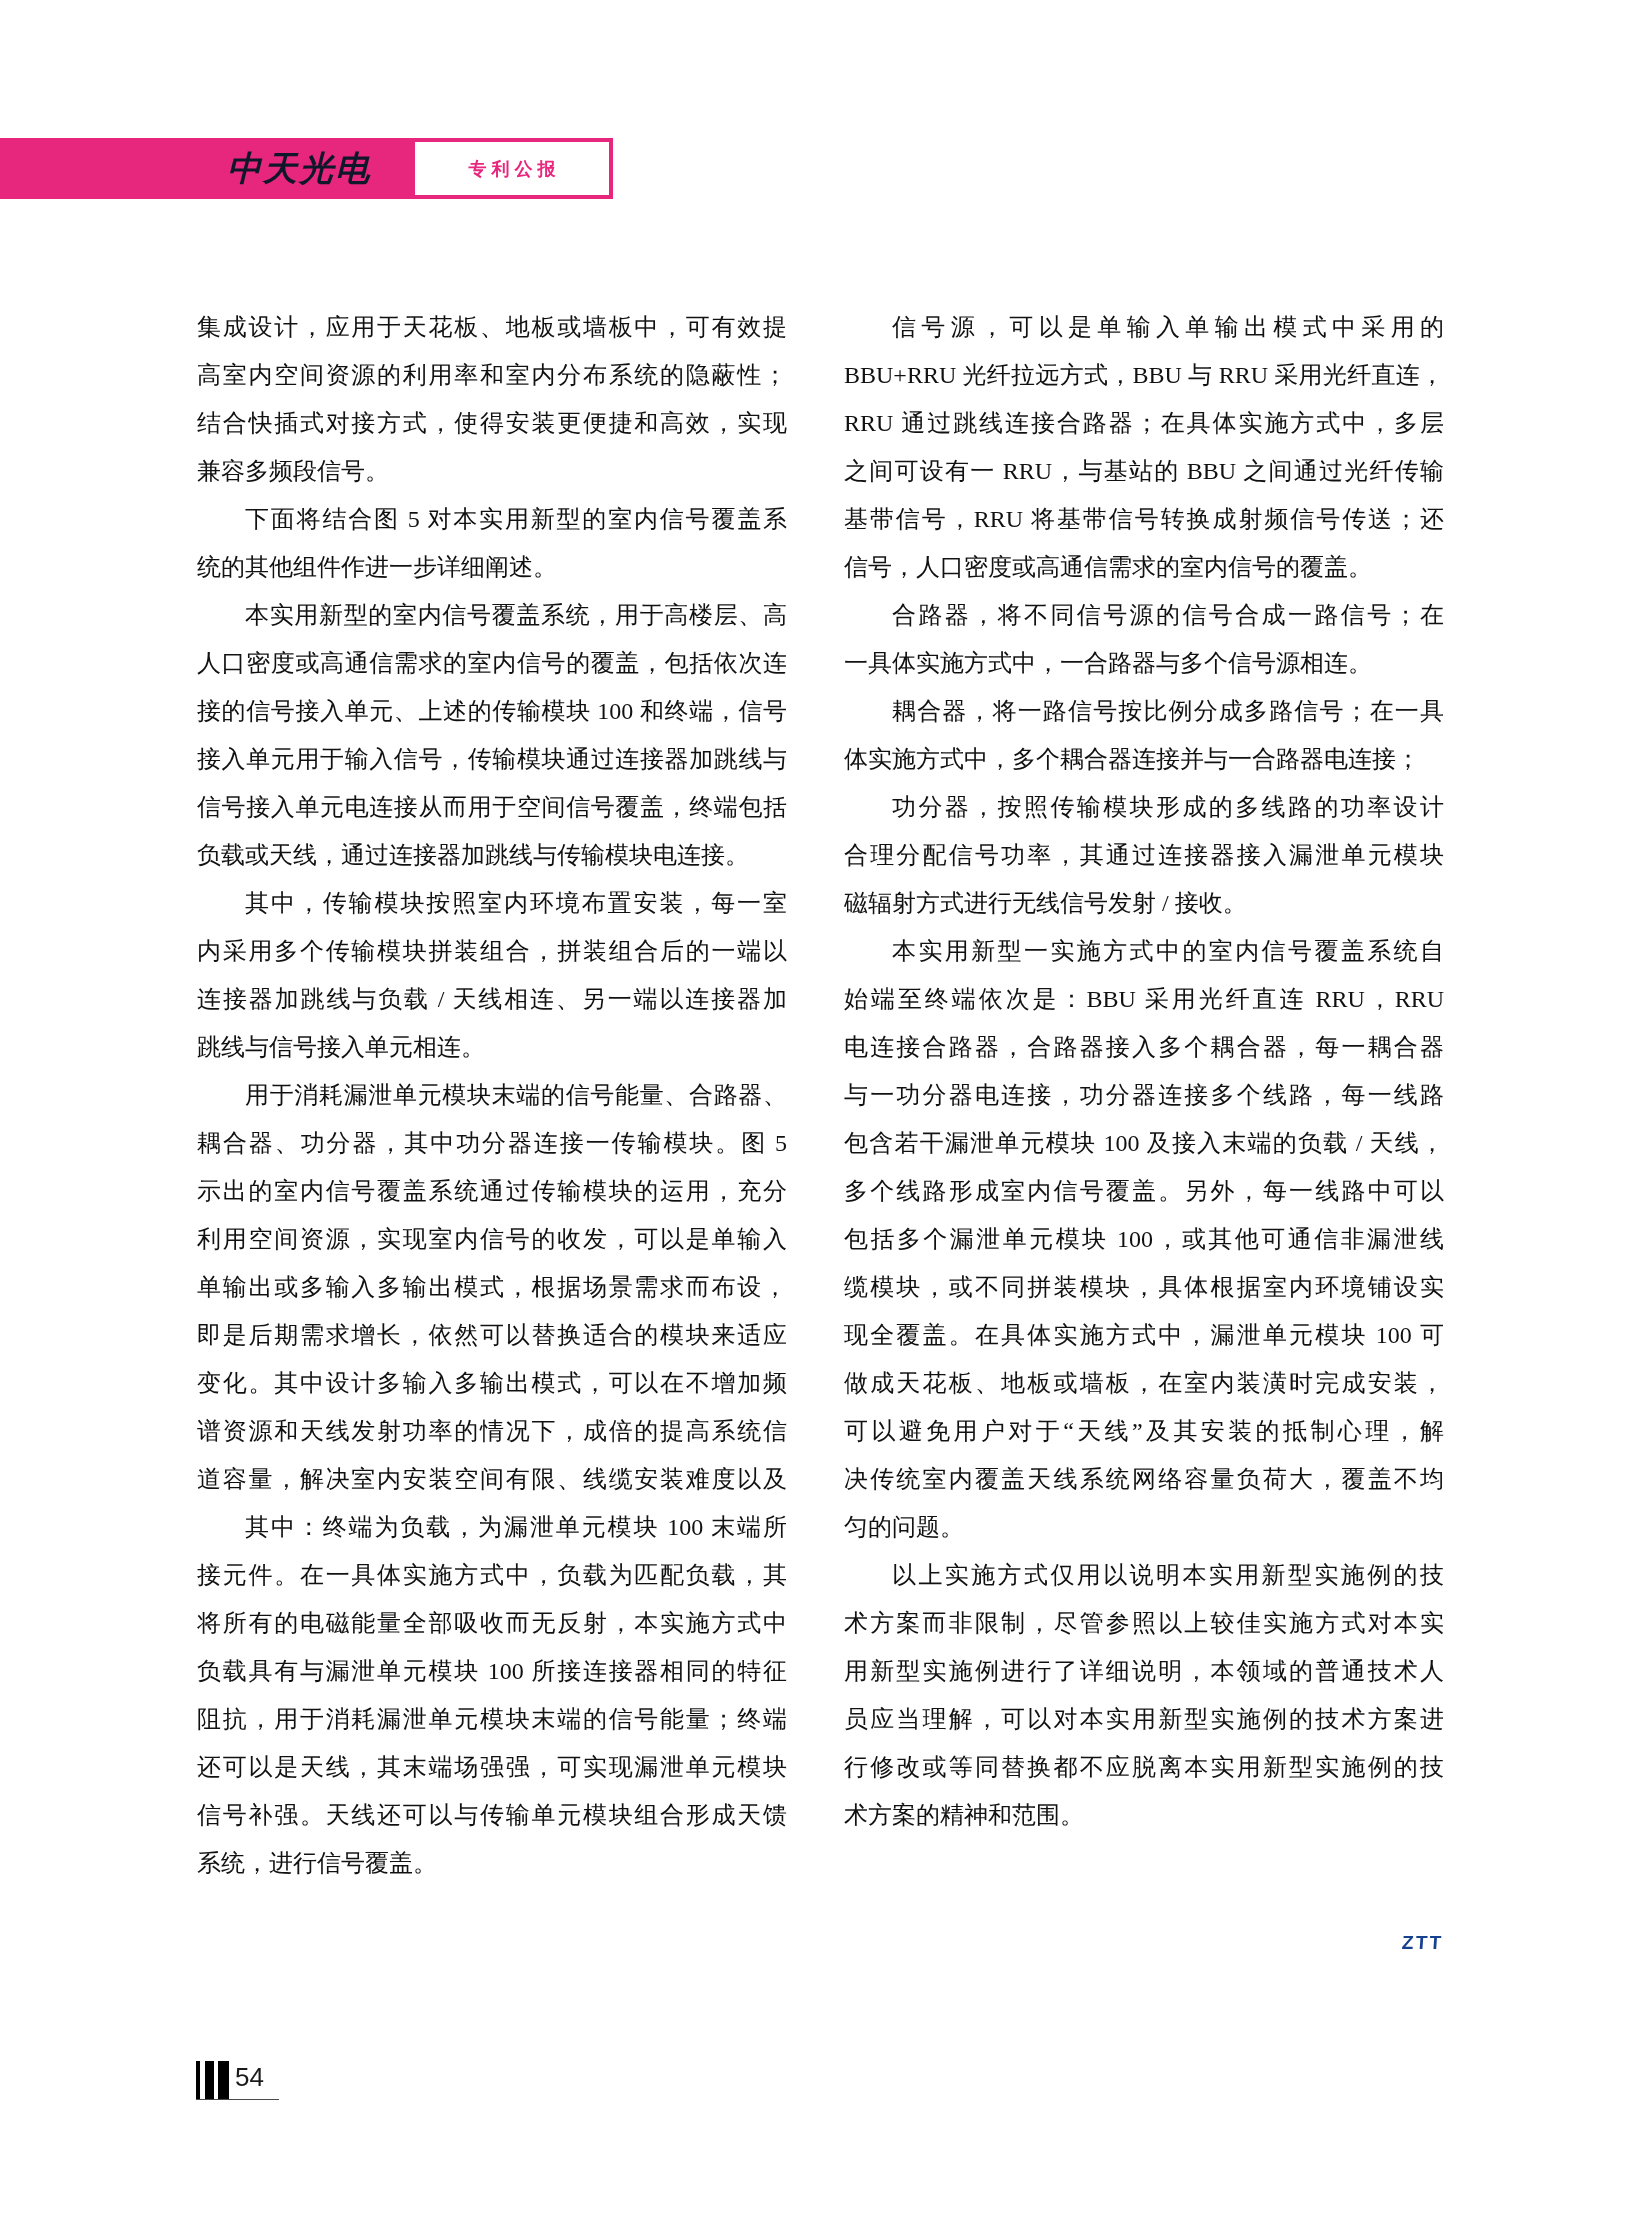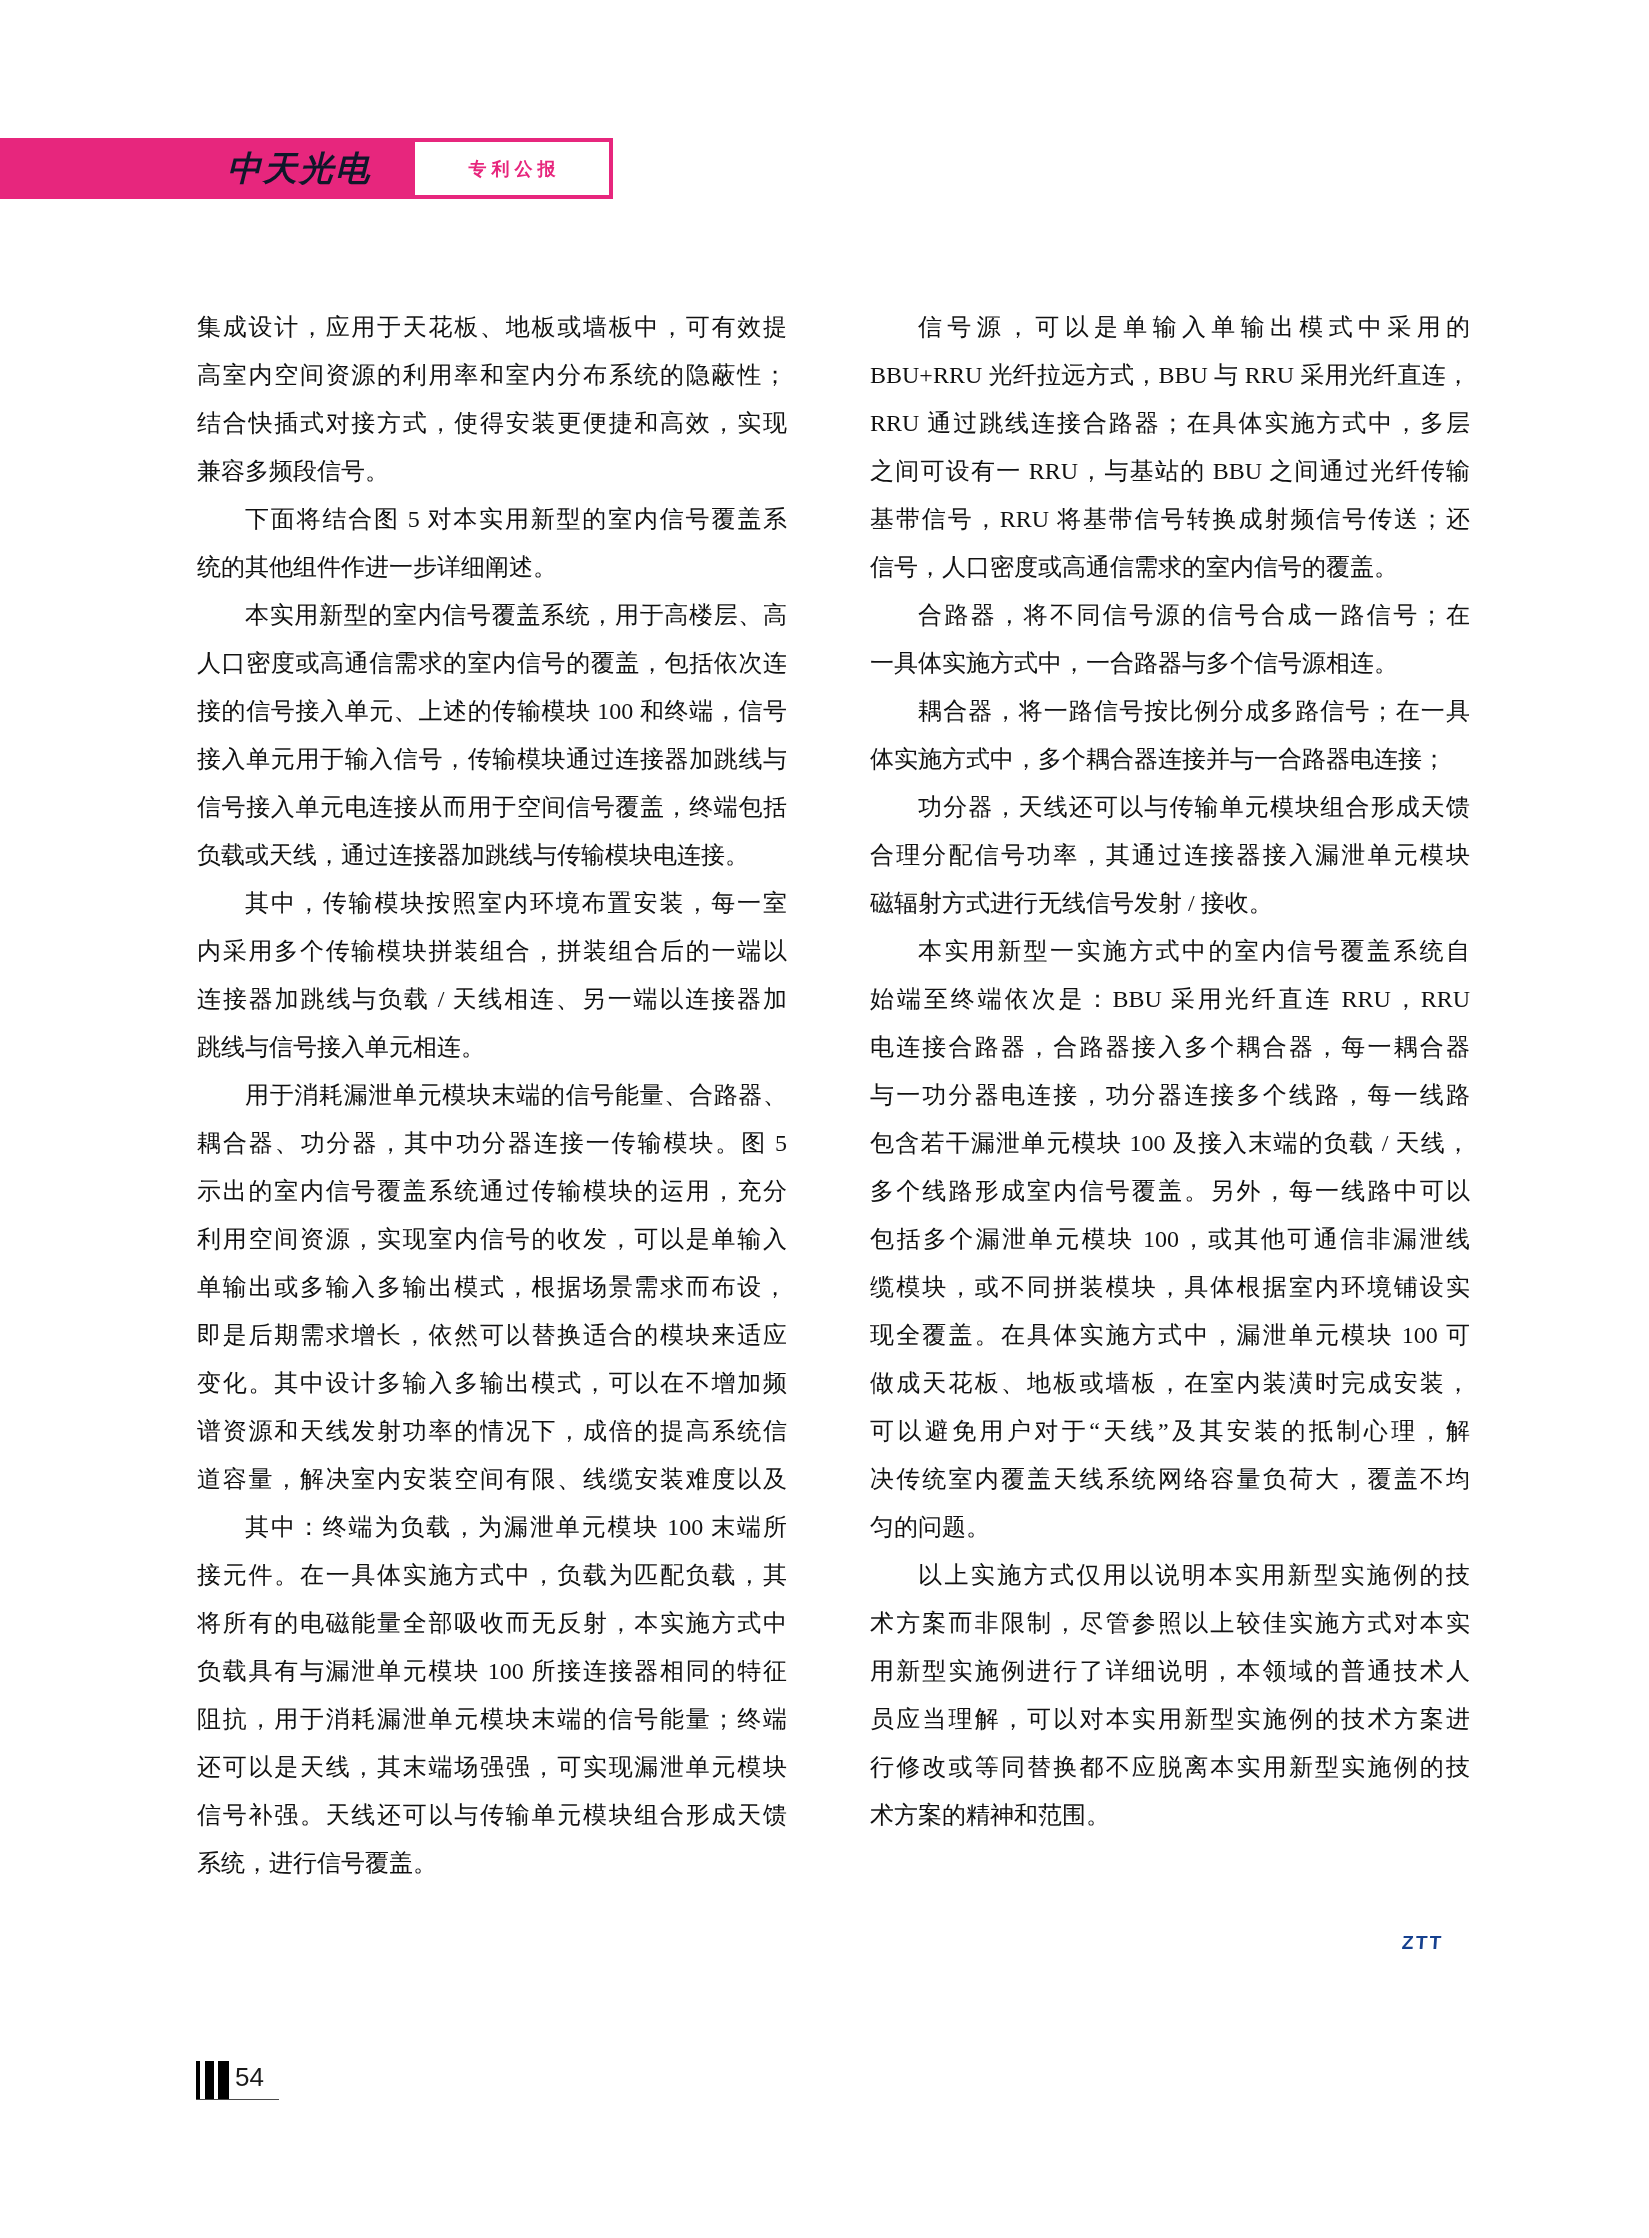--- a/index.html
+++ b/index.html
@@ -36,21 +36,21 @@
   .badge span{
     color:var(--accent,#e7267d);
     font-family:"Liberation Sans","DejaVu Sans",sans-serif;
     font-size:18px; font-weight:bold; letter-spacing:5px;
     margin-right:-5px;
     white-space:nowrap;
   }
   
   .col{ position:absolute; top:303px; color:#111111; }
   .col-left { left:197px;  width:590px; }
-  .col-right{ left:870px; width:600px; }
+  .col-right{ left:844px; width:600px; }
   .line{
     font-size:24px;
     height:48px; line-height:48px;
     text-align:justify; text-align-last:justify;
     overflow:hidden;
   }
   .line.indent{ padding-left:48px; }
   .line.end{ text-align-last:left; }
   
   .ztt{
@@ -127,21 +127,21 @@
       <div class="line indent">信号源，可以是单输入单输出模式中采用的</div>
       <div class="line">BBU+RRU 光纤拉远方式，BBU 与 RRU 采用光纤直连，</div>
       <div class="line">RRU 通过跳线连接合路器；在具体实施方式中，多层</div>
       <div class="line">之间可设有一 RRU，与基站的 BBU 之间通过光纤传输</div>
       <div class="line">基带信号，RRU 将基带信号转换成射频信号传送；还</div>
       <div class="line end">信号，人口密度或高通信需求的室内信号的覆盖。</div>
       <div class="line indent">合路器，将不同信号源的信号合成一路信号；在</div>
       <div class="line end">一具体实施方式中，一合路器与多个信号源相连。</div>
       <div class="line indent">耦合器，将一路信号按比例分成多路信号；在一具</div>
       <div class="line end">体实施方式中，多个耦合器连接并与一合路器电连接；</div>
-      <div class="line indent">功分器，天线还可以与传输单元模块组合形成天馈</div>
+      <div class="line indent">功分器，按照传输模块形成的多线路的功率设计</div>
       <div class="line">合理分配信号功率，其通过连接器接入漏泄单元模块</div>
       <div class="line end">磁辐射方式进行无线信号发射 / 接收。</div>
       <div class="line indent">本实用新型一实施方式中的室内信号覆盖系统自</div>
       <div class="line">始端至终端依次是：BBU 采用光纤直连 RRU，RRU</div>
       <div class="line">电连接合路器，合路器接入多个耦合器，每一耦合器</div>
       <div class="line">与一功分器电连接，功分器连接多个线路，每一线路</div>
       <div class="line">包含若干漏泄单元模块 100 及接入末端的负载 / 天线，</div>
       <div class="line">多个线路形成室内信号覆盖。另外，每一线路中可以</div>
       <div class="line">包括多个漏泄单元模块 100，或其他可通信非漏泄线</div>
       <div class="line">缆模块，或不同拼装模块，具体根据室内环境铺设实</div>

